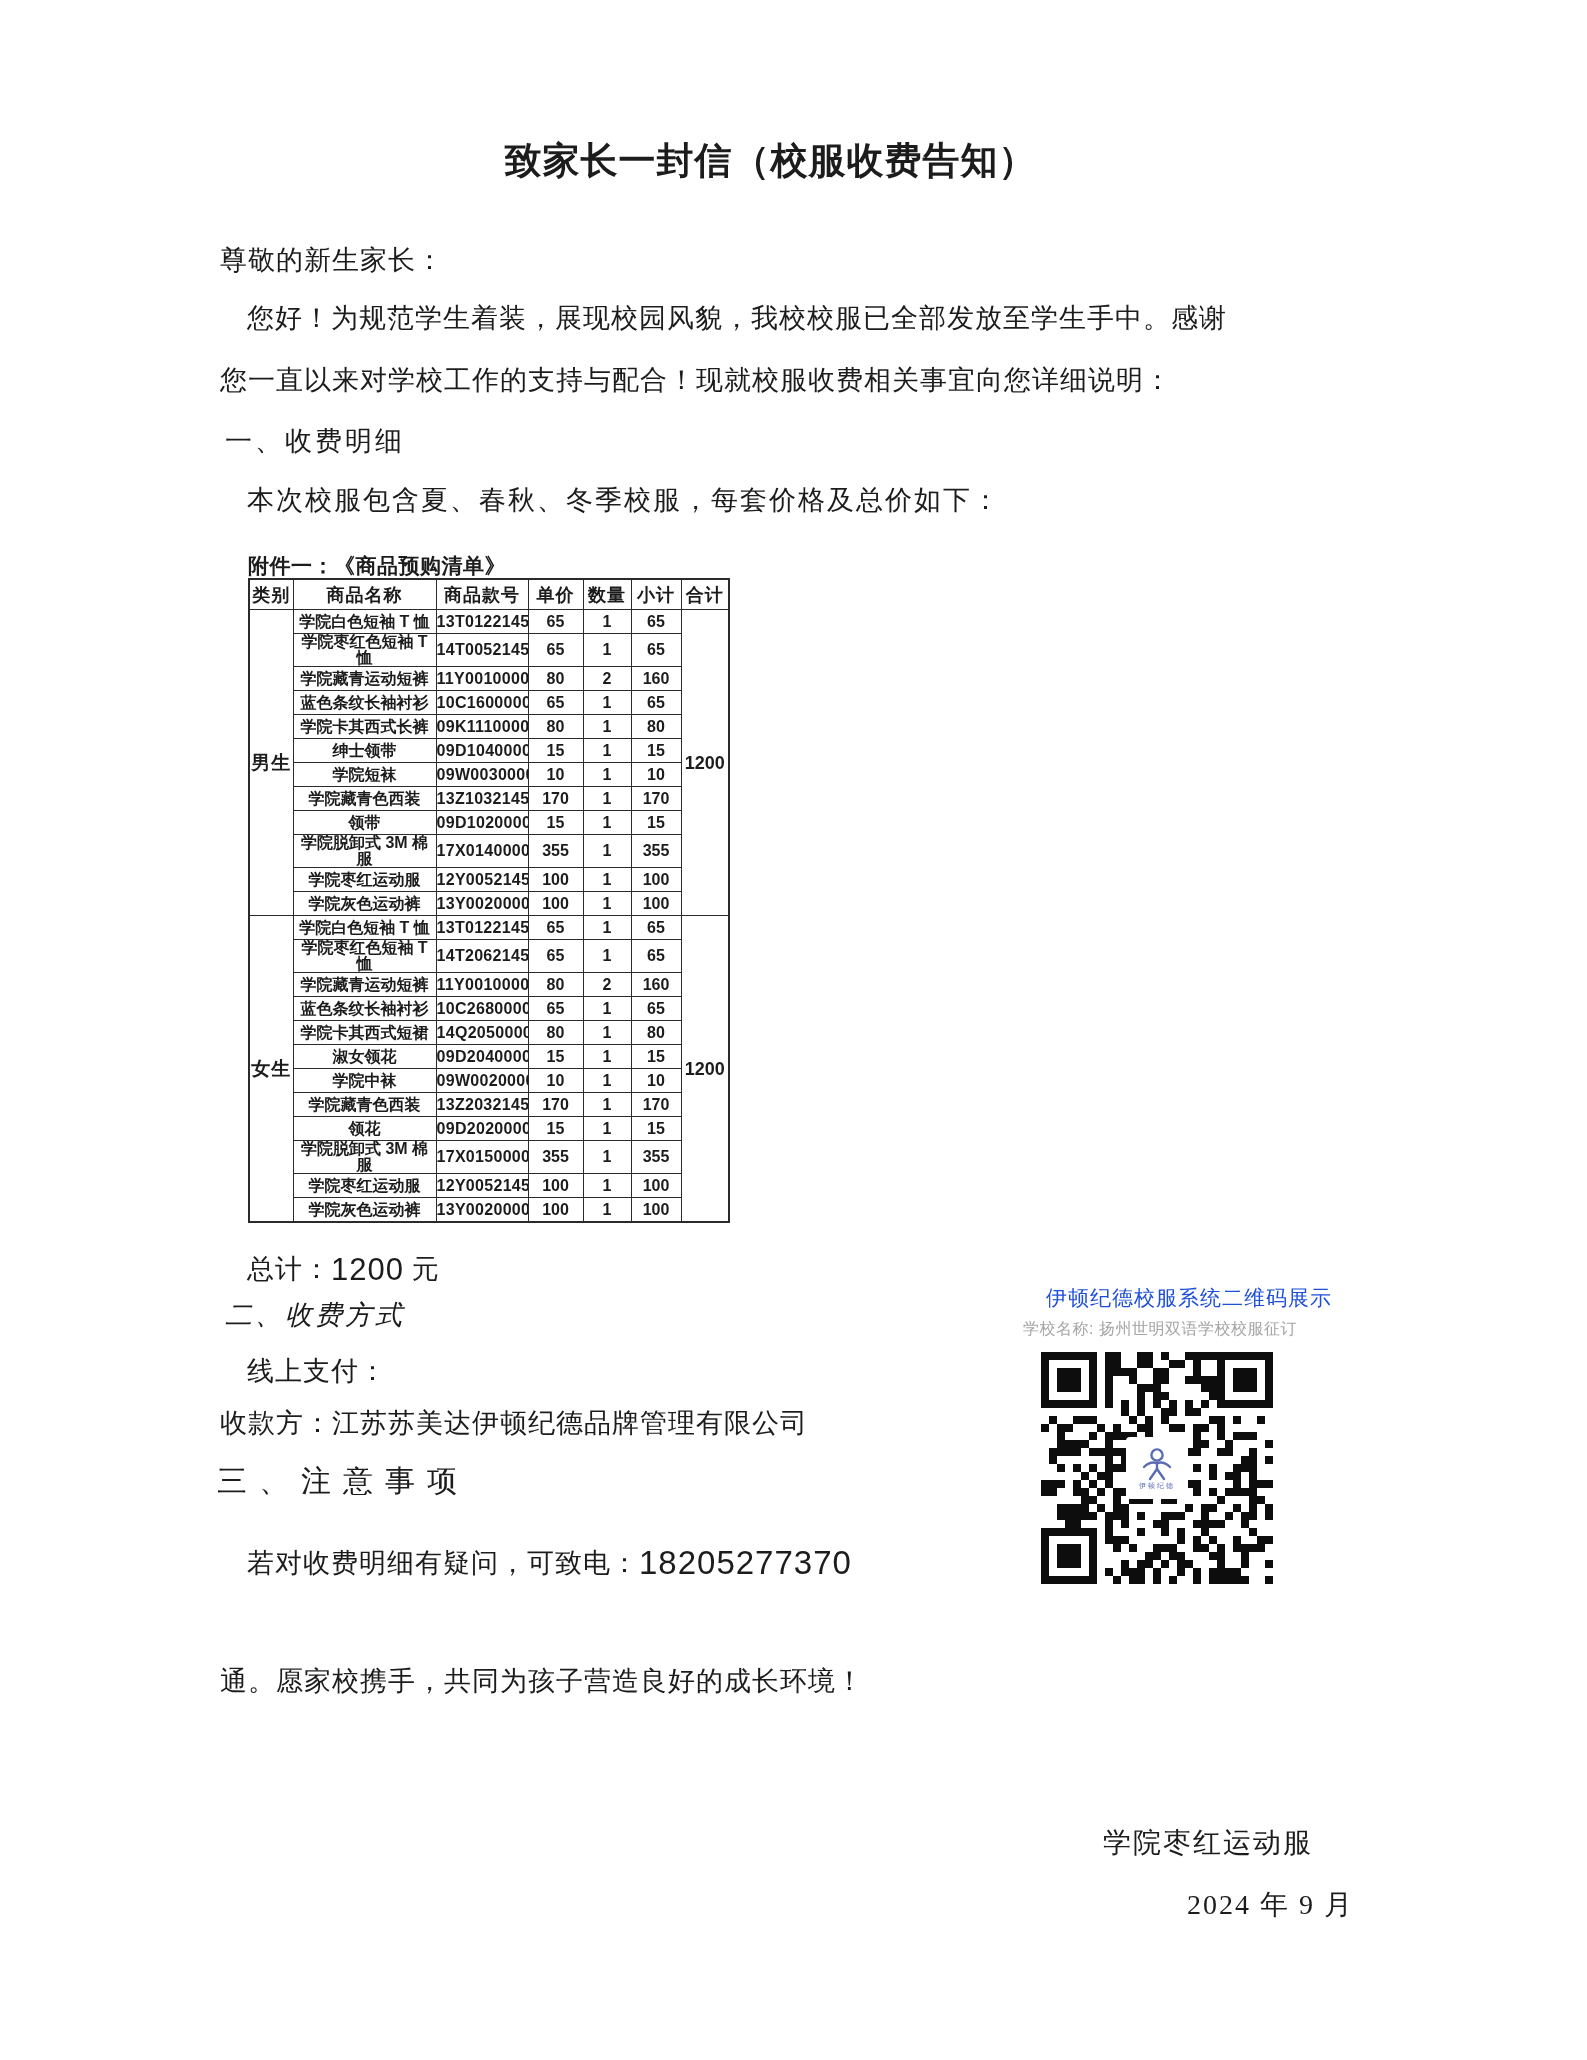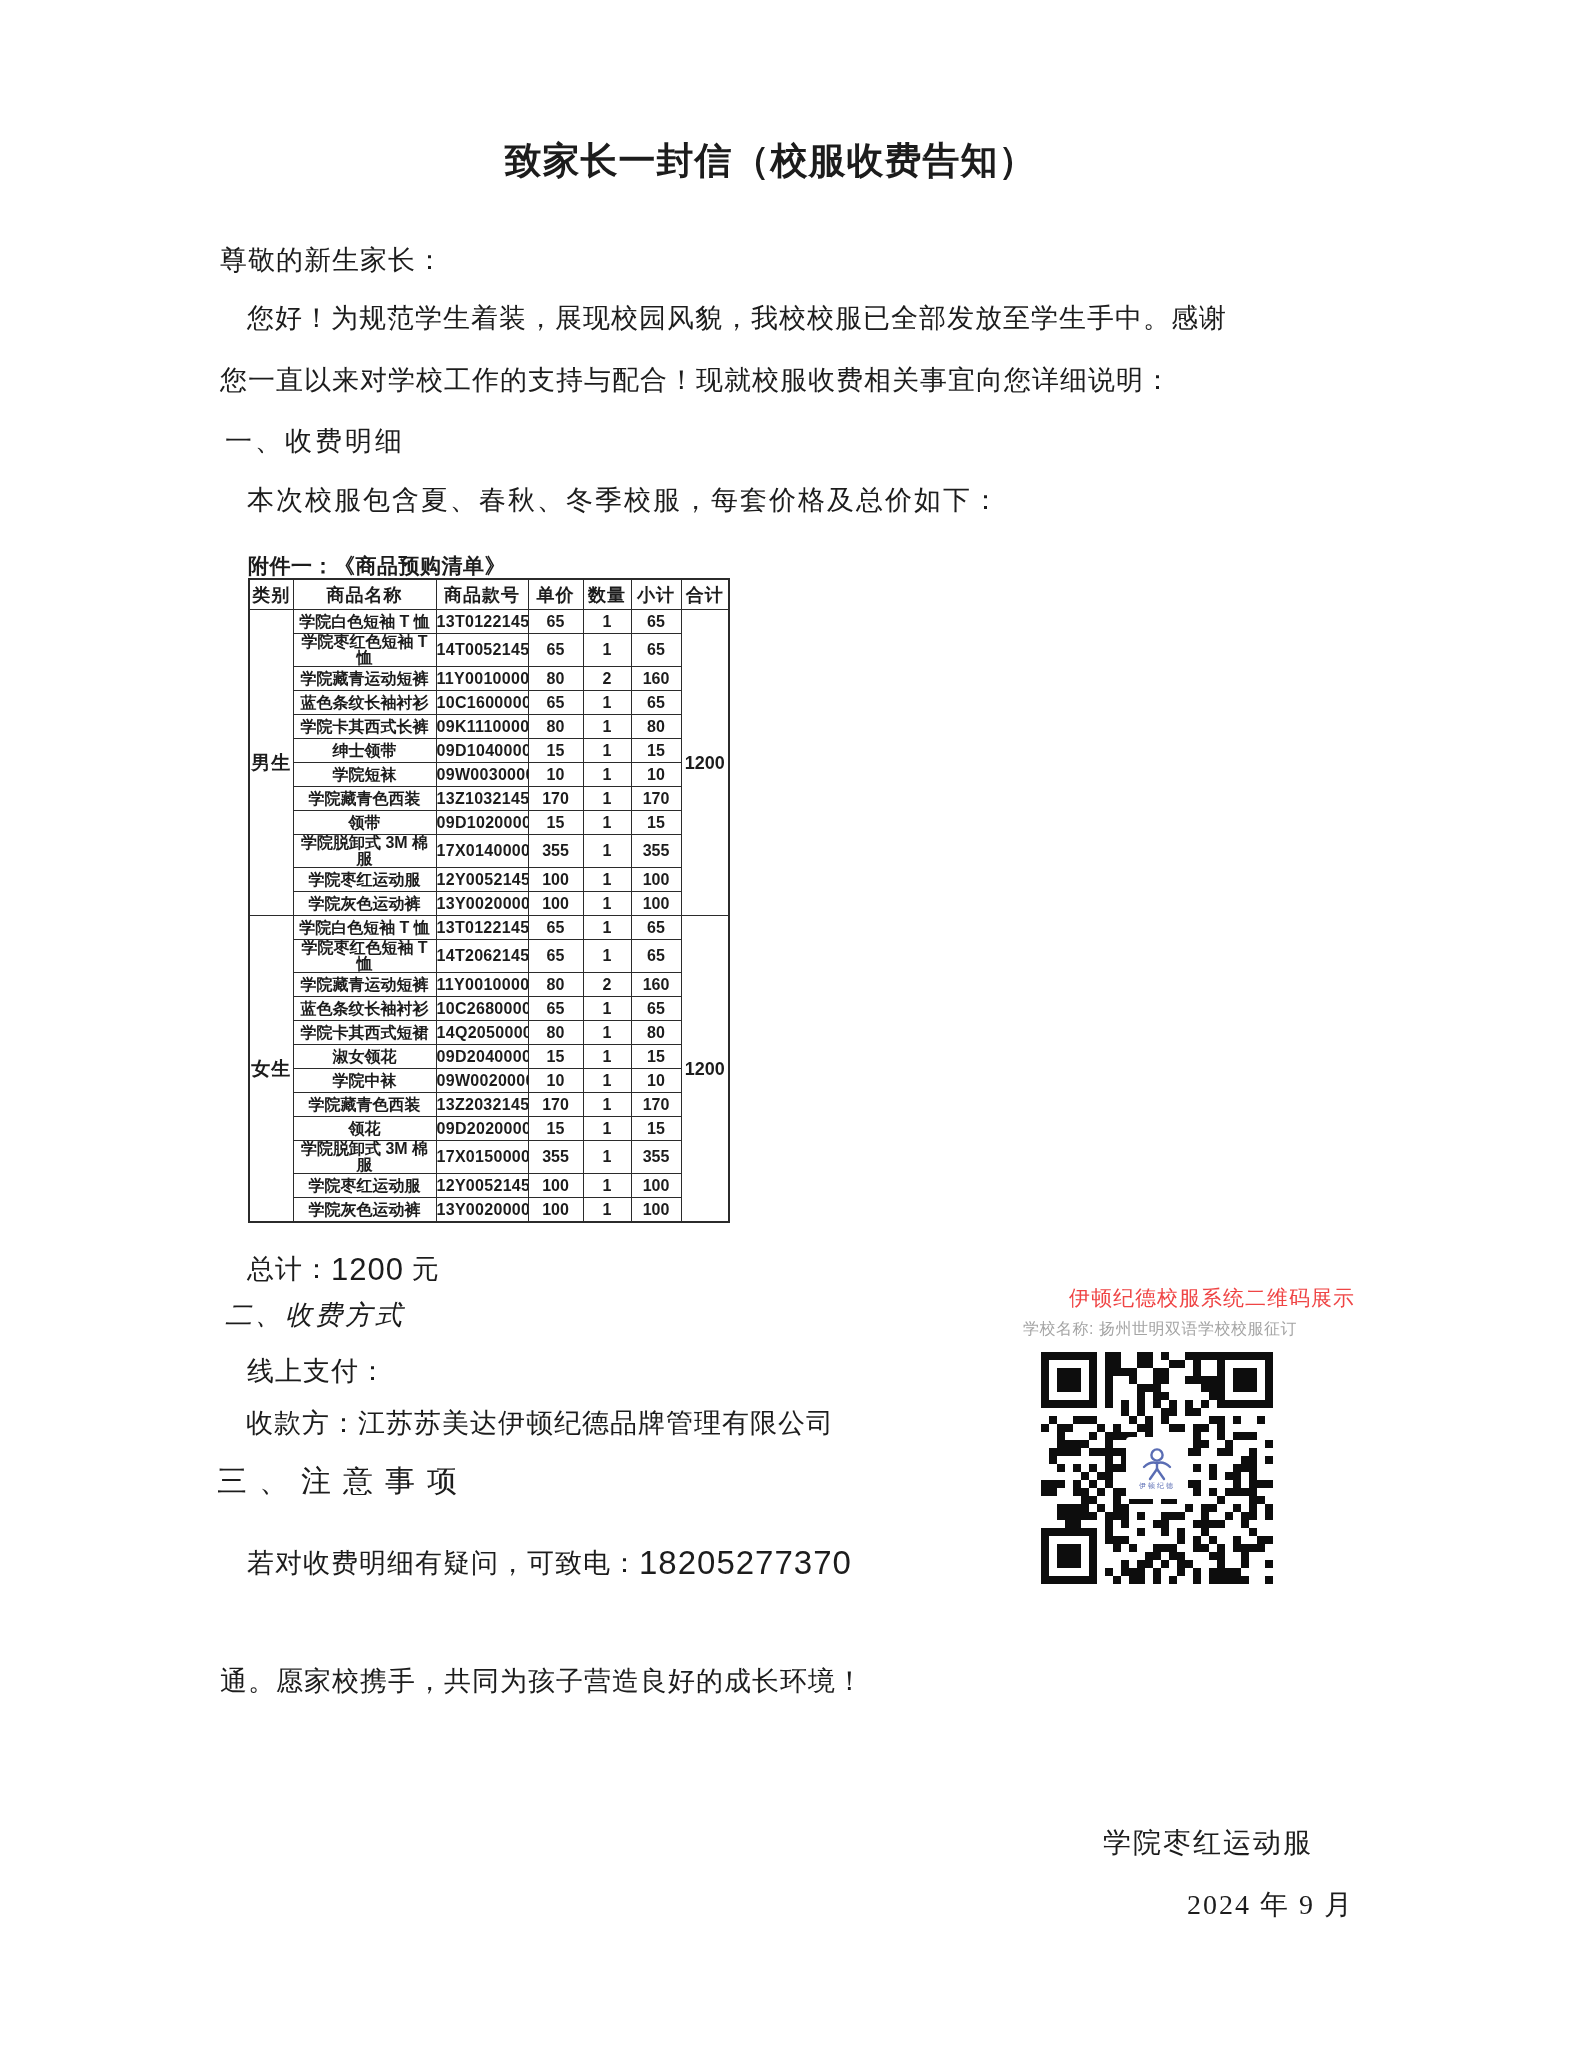--- a/index.html
+++ b/index.html
@@ -44,22 +44,22 @@
   table.order th,table.order td{
     border:1px solid #2b2b2b;text-align:center;vertical-align:middle;
     padding:0;overflow:hidden;
   }
   table.order thead th{height:29px;font-size:18px;letter-spacing:1px;}
   table.order td{height:23px;font-size:16px;line-height:1;}
   table.order td.cat{font-size:19px;letter-spacing:1px;}
   table.order td.grand{font-size:18px;font-weight:700;}
   table.order td.code{letter-spacing:0.3px;}
   
-  .qr-title{left:1040px;top:1284px;width:344px;text-align:center;
-    font-family:"Liberation Sans",sans-serif;font-size:21px;color:#ef4444;letter-spacing:1px;}
+  .qr-title{left:988px;top:1284px;width:344px;text-align:right;
+    font-family:"Liberation Sans",sans-serif;font-size:21px;color:#1d4ed8;letter-spacing:1px;}
   .qr-school{left:988px;top:1319px;width:344px;text-align:center;
     font-family:"Liberation Sans",sans-serif;font-size:16px;color:#a4a4a4;letter-spacing:0.5px;}
   .qr-code{left:1041px;top:1352px;width:232px;height:232px;}
   .qr-code svg{display:block;}
   .qr-logo{
     position:absolute;left:50%;top:50%;transform:translate(-50%,-50%);
     width:62px;height:62px;background:#ffffff;border-radius:4px;
     display:flex;flex-direction:column;align-items:center;justify-content:center;
   }
   .qr-logo-text{font-size:7px;letter-spacing:2px;line-height:8px;margin-top:1px;}
@@ -276,21 +276,21 @@
           <td>1</td>
           <td>100</td>
         </tr>
       </tbody>
   </table>
 
   <div class="abs body-line" style="left:247px;top:1252px;"><span>总计：</span><span class="big-digits">1200</span><span> 元</span></div>
 
   <div class="abs body-line" style="left:225px;top:1298px;letter-spacing:3px;font-style:italic;">二、收费方式</div>
   <div class="abs body-line" style="left:247px;top:1354px;">线上支付：</div>
-  <div class="abs body-line" style="left:220px;top:1406px;margin-left:26px;">收款方：江苏苏美达伊顿纪德品牌管理有限公司</div>
+  <div class="abs body-line" style="left:220px;top:1406px;">收款方：江苏苏美达伊顿纪德品牌管理有限公司</div>
 
   <div class="abs section3-heading" style="left:217px;top:1461px;">三、注意事项</div>
 
   <div class="abs body-line" style="left:247px;top:1546px;"><span>若对收费明细有疑问，可致电：</span><span class="phone-digits">18205277370</span></div>
 
   <div class="abs body-line" style="left:220px;top:1664px;">通。愿家校携手，共同为孩子营造良好的成长环境！</div>
 
   <div class="abs qr-title">伊顿纪德校服系统二维码展示</div>
   <div class="abs qr-school">学校名称: 扬州世明双语学校校服征订</div>
   <div class="abs qr-code">

